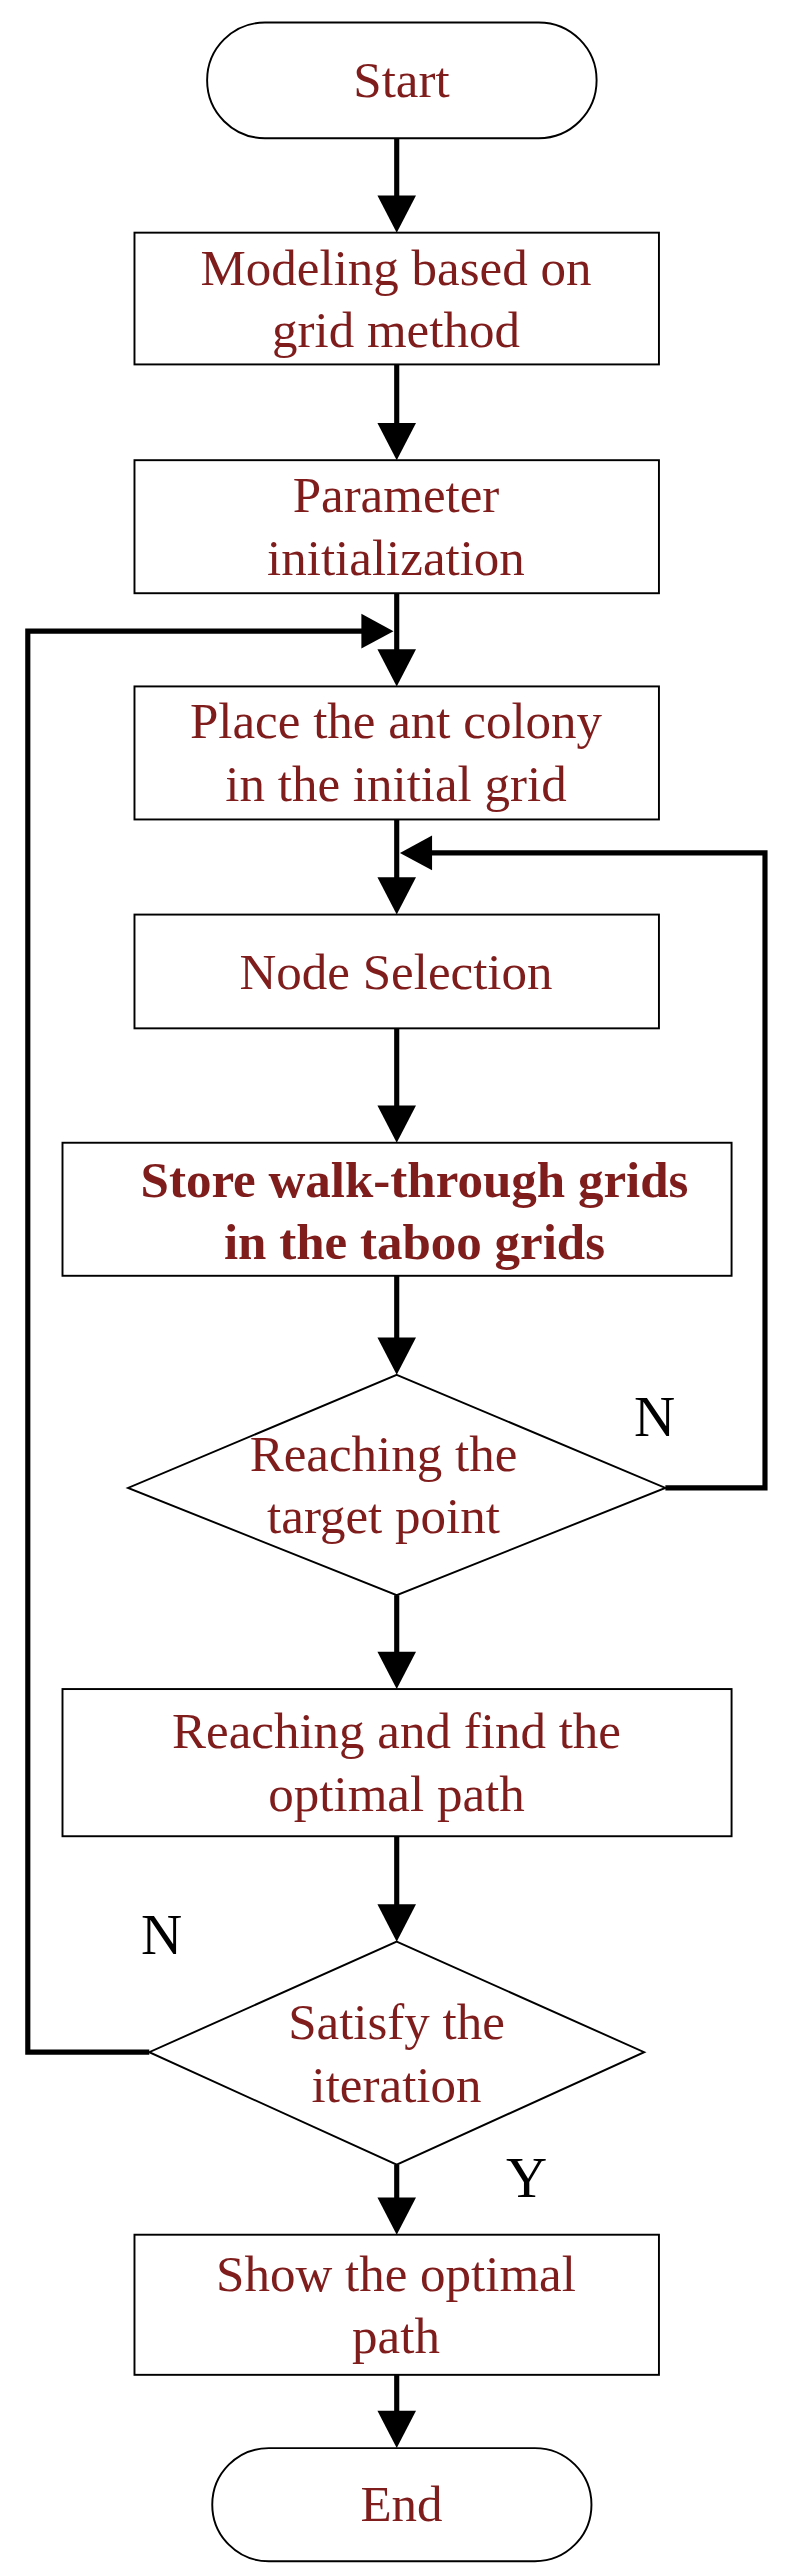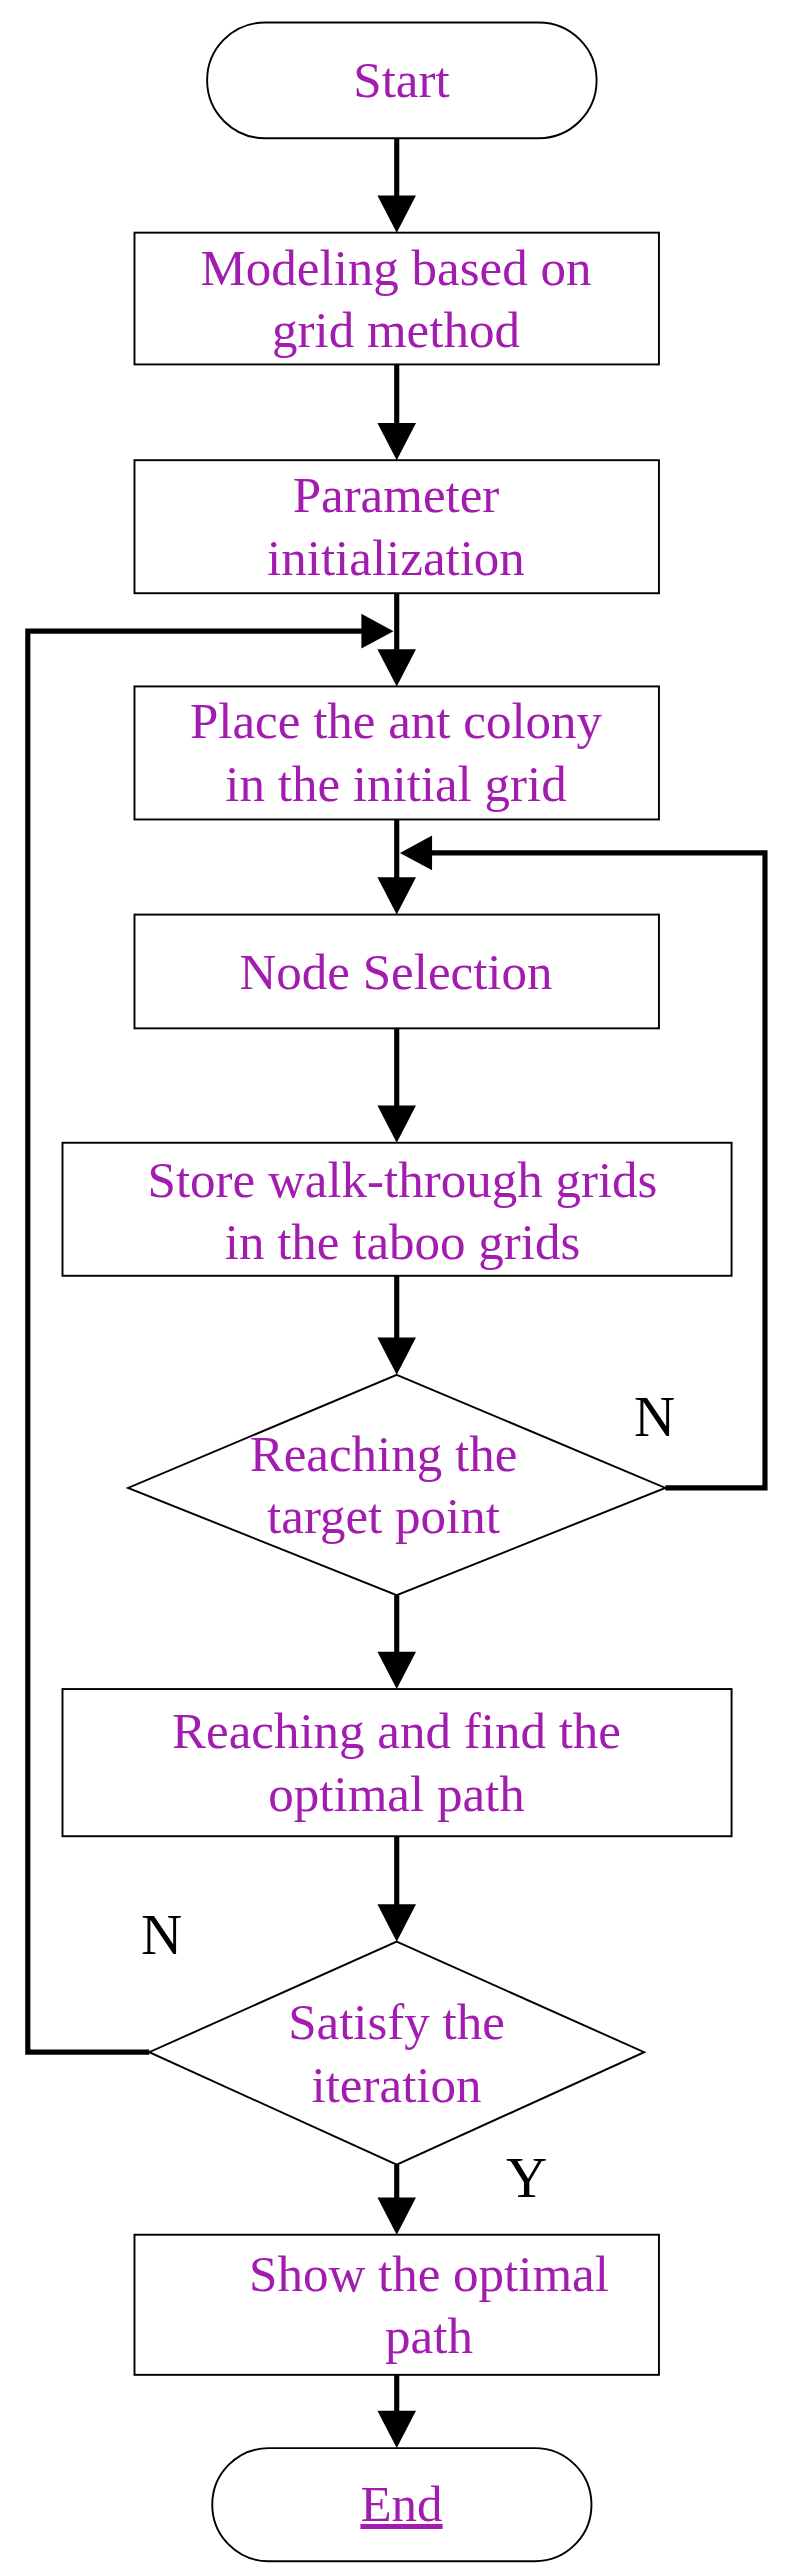--- a/index.html
+++ b/index.html
@@ -19,21 +19,21 @@
   }
   .node-label {
     position: absolute;
     display: flex;
     flex-direction: column;
     align-items: center;
     justify-content: center;
     text-align: center;
     font-size: 51px;
     line-height: 1.22;
-    color: #a21caf;
+    color: #7f1d1d;
     pointer-events: none;
   }
   .node-label .l { display: block; white-space: nowrap; }
   .branch-label {
     position: absolute;
     display: flex;
     align-items: center;
     justify-content: center;
     font-size: 57px;
     line-height: 1;
@@ -123,46 +123,46 @@
 
   <div class="node-label" style="left:134px; top:460px; width:524px; height:133px;">
     <span class="l">Parameter</span>
     <span class="l">initialization</span>
   </div>
 
   <div class="node-label" style="left:134px; top:915px; width:524px; height:114px;">
     <span class="l">Node Selection</span>
   </div>
 
-  <div class="node-label" style="left:68px; top:1143px; width:669px; height:136px;">
+  <div class="node-label" style="left:80px; top:1143px; width:669px; height:136px;font-weight:bold;">
     <span class="l">Store walk-through grids</span>
     <span class="l">in the taboo grids</span>
   </div>
 
   <div class="node-label" style="left:115px; top:1375px; width:537px; height:220px;">
     <span class="l">Reaching the</span>
     <span class="l">target point</span>
   </div>
 
   <div class="node-label" style="left:62px; top:1689px; width:669px; height:147px;">
     <span class="l">Reaching and find the</span>
     <span class="l">optimal path</span>
   </div>
 
   <div class="node-label" style="left:149px; top:1942px; width:495px; height:223px;">
     <span class="l">Satisfy the</span>
     <span class="l">iteration</span>
   </div>
 
-  <div class="node-label" style="left:134px; top:2235px; width:524px; height:140px;padding-left:33px;">
+  <div class="node-label" style="left:134px; top:2235px; width:524px; height:140px;">
     <span class="l">Show the optimal</span>
     <span class="l">path</span>
   </div>
 
-  <div class="node-label" style="left:212px; top:2448px; width:379px; height:113px;text-decoration:underline;">
+  <div class="node-label" style="left:212px; top:2448px; width:379px; height:113px;">
     <span class="l">End</span>
   </div>
 
   <div class="branch-label" style="left:616px; top:1387px; width:77px; height:58px;">N</div>
 
   <div class="branch-label" style="left:123px; top:1905px; width:77px; height:58px;">N</div>
 
   <div class="branch-label" style="left:488px; top:2148px; width:77px; height:58px;">Y</div>
 
 </div>

